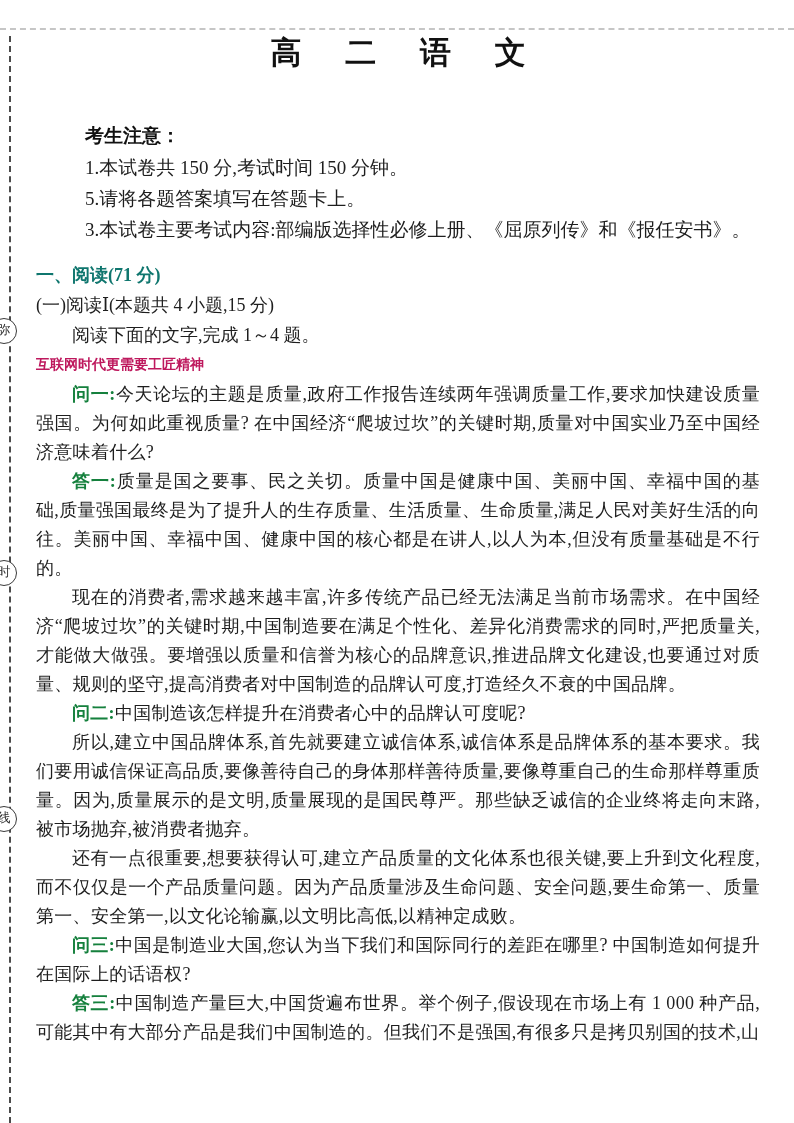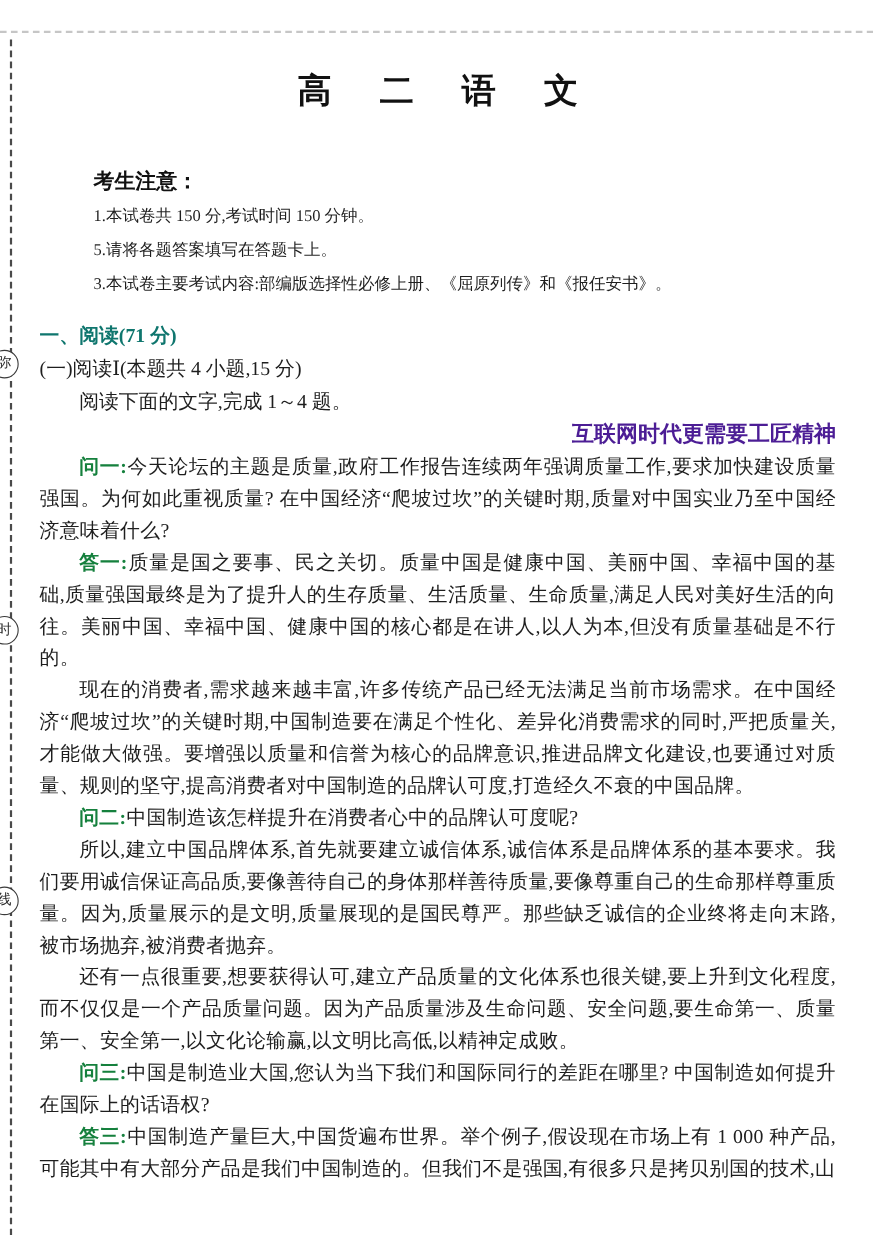--- a/index.html
+++ b/index.html
@@ -31,48 +31,48 @@
     font-family:"Liberation Serif","DejaVu Serif",serif;
     color:#2a2a2a;z-index:2;
   }
   .mark-1{top:318px}
   .mark-2{top:560px}
   .mark-3{top:806px}
 
   .content{padding:0 34px 0 36px;}
 
   .paper-title{
-    margin:0;padding-top:62px;
+    margin:0;padding-top:32px;
     text-align:center;
     font-size:31px;font-weight:bold;
     letter-spacing:18px;text-indent:18px;
     color:#111;
   }
 
   .notice{margin:46px 0 0 49px;}
   .notice-heading{
     font-size:19px;font-weight:bold;line-height:32px;color:#111;
   }
   .notice-item{
-    font-size:15px;line-height:31px;color:#1e1e1e;
+    font-size:19px;line-height:31px;color:#1e1e1e;
   }
 
   .reading-head{margin-top:15px;}
   .part-heading{
     font-size:18px;font-weight:bold;line-height:30px;color:#0f766e;
   }
   .sub-heading{
     font-size:18px;line-height:30px;
   }
   .instruction{
     font-size:18px;line-height:30px;text-indent:2em;
   }
   .passage-title{
-    font-size:20px;font-weight:bold;line-height:30px;
-    text-align:right;color:#4c1d95;
+    font-size:14px;font-weight:bold;line-height:30px;
+    text-align:left;color:#be185d;
   }
 
   .passage p{
     margin:0;
     font-size:18px;line-height:29px;
     letter-spacing:0.3px;
     text-indent:2em;
     text-align:justify;
     word-break:break-all;
   }

